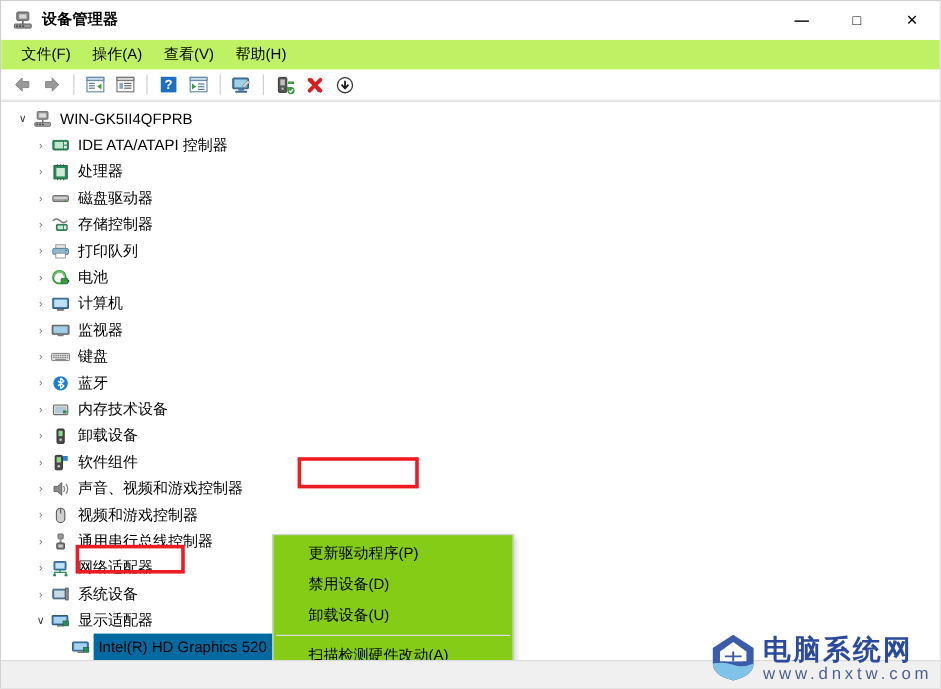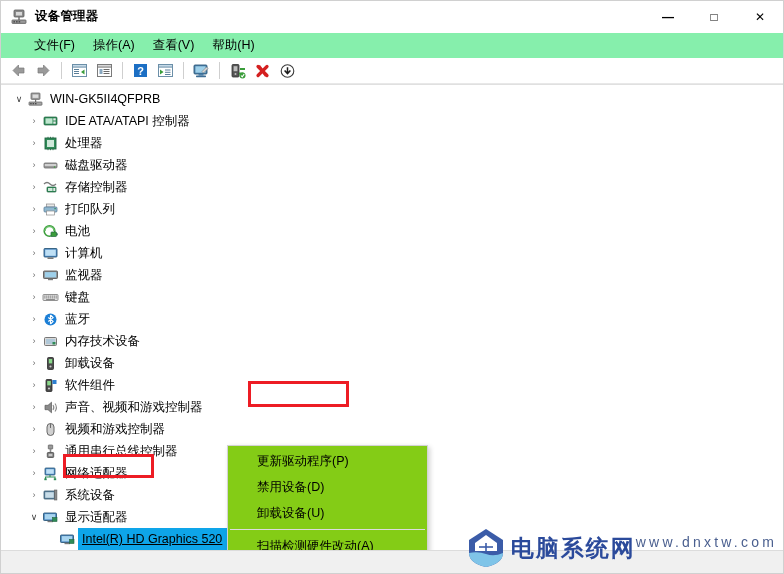--- a/index.html
+++ b/index.html
@@ -42,22 +42,22 @@
   .win-btn {
     width: 46px; height: 32px;
     display: flex; align-items: center; justify-content: center;
     color: #000; font-size: 12px;
     background: transparent; border: none;
   }
   
   #menubar {
     height: 25px; min-height: 25px;
     display: flex; align-items: center;
-    padding-left: 24px;
-    background: #86efac;
+    padding-left: 8px;
+    background: #bef264;
     font-size: 12.5px; color: #000;
   }
   .menu-item {
     padding: 3px 9px;
     cursor: default; white-space: nowrap;
   }
   
   #toolbar {
     height: 26px; min-height: 26px;
     display: flex; align-items: center;
@@ -89,21 +89,21 @@
     color: #000;
     user-select: none;
   }
   .row {
     display: flex; align-items: center;
     height: 22px;
     white-space: nowrap;
     position: relative;
   }
   .row .lbl { padding-left: 4px; padding-right: 5px; line-height: 22px; }
-  .row.sel .lbl { background: #0ea5e9; text-decoration: underline; }
+  .row.sel .lbl { background: #0369a1; }
   .chev {
     width: 16px; height: 22px;
     display: flex; align-items: center; justify-content: center;
     color: #6e6e6e; font-size: 9px;
     flex: 0 0 auto;
   }
   .chev.open { color: #3a3a3a; }
   .ico {
     width: 17px; height: 17px;
     flex: 0 0 auto;
@@ -154,21 +154,21 @@
   }
   
   #watermark {
     position: absolute;
     right: 6px; bottom: 4px;
     display: flex; align-items: center;
     z-index: 40;
     pointer-events: none;
   }
   #wm-logo { width: 40px; height: 42px; margin-right: 5px; }
-  #wm-texts { display: flex; flex-direction: row; }
+  #wm-texts { display: flex; flex-direction: column; }
   #wm-title {
     font-size: 23px; font-weight: bold; color: #2b4a9b;
     letter-spacing: 2px; line-height: 25px;
     font-family: "DejaVu Sans", sans-serif;
   }
   #wm-url {
     font-size: 14px; color: #4a5f8f; letter-spacing: 3.2px;
     text-align: right; line-height: 12px;
   }
 </style>

